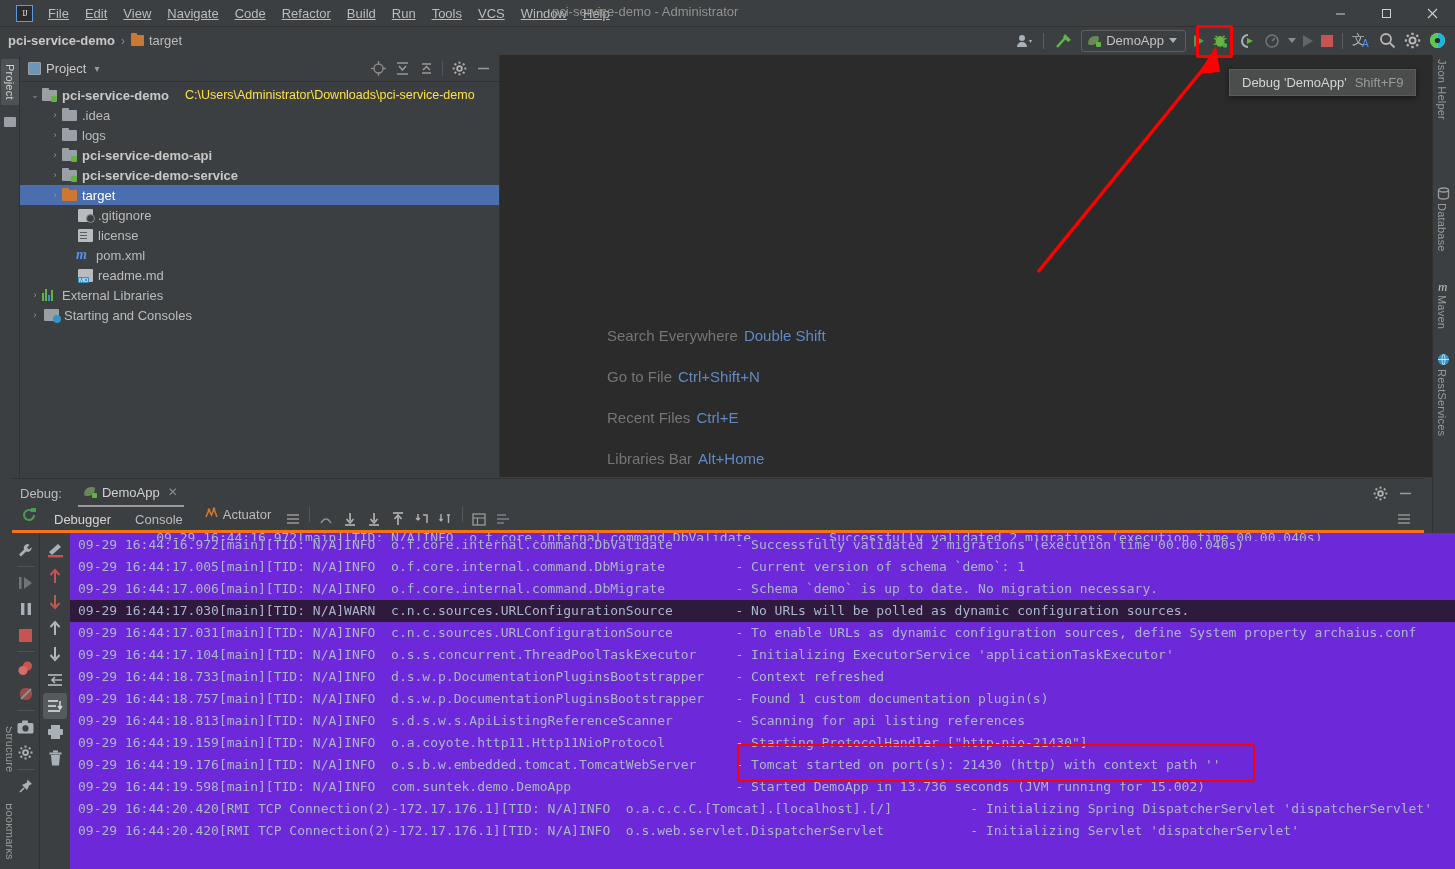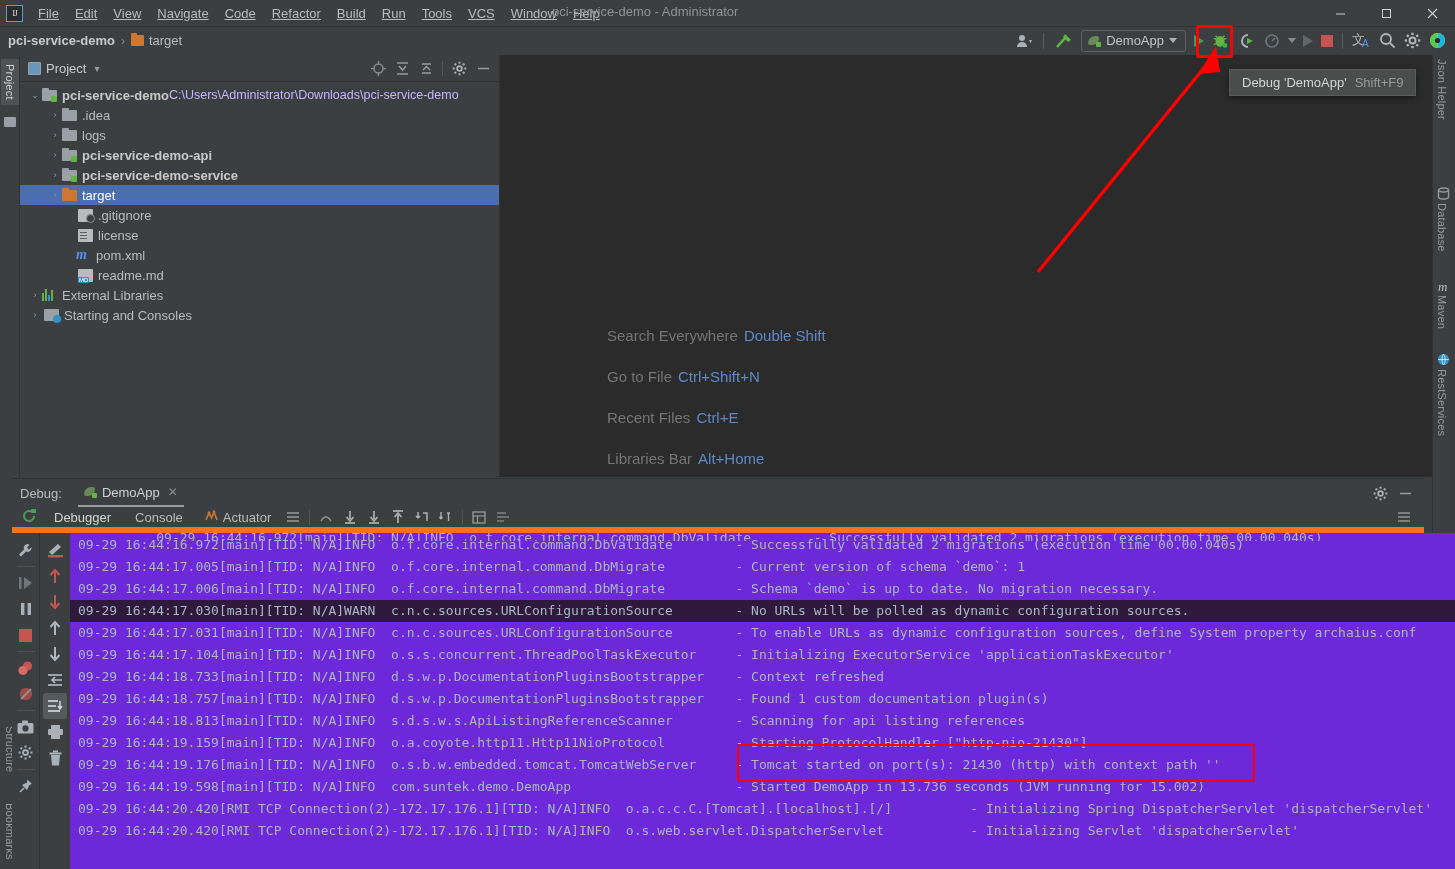--- a/index.html
+++ b/index.html
@@ -9,21 +9,21 @@
     font-family:"Liberation Sans", sans-serif;
     font-size:13px;
     color:#bbbbbb;
     overflow:hidden;
   }
   #app { position:relative; width:1455px; height:869px; }
 
   
   .titlebar {
     position:absolute; left:0; top:0; width:1455px; height:26px;
-    background:#3c3f41; display:flex; align-items:center;
+    background:#3c3f41; display:flex; align-items:center;padding-left:10px;
   }
   .ij-logo {
     width:17px; height:17px; margin:0 7px 0 6px;
     border:1px solid #5b9ad6; background:#2b2b2b;
     display:flex; align-items:center; justify-content:center;
     font-size:9px; color:#d6d6d6; font-family:"Liberation Serif", serif;
     letter-spacing:-1px;
   }
   .menu { display:flex; align-items:center; }
   .menu-item {
@@ -130,21 +130,21 @@
   }
   .trow {
     height:20px; display:flex; align-items:center; font-size:13px;
     color:#bbbbbb; white-space:nowrap; padding-left:8px;
   }
   .trow.sel { background:#4b6eaf; color:#ffffff; }
   .twist {
     width:14px; color:#9a9a9a; font-size:9px; flex:0 0 14px; text-align:center;
   }
   .tlabel.bold { font-weight:bold; color:#c8c8c8; }
-  .tpath { color:#c4b5fd; margin-left:0; font-size:12.5px;text-align:right; }
+  .tpath { color:#fde047; margin-left:16px; font-size:12.5px;text-align:right; }
   .ico {
     width:15px; height:14px; margin-right:5px; flex:0 0 15px; position:relative;
     display:inline-block;
   }
   .ico.folder { background:#9aa0a6; border-radius:1px; height:11px; }
   .ico.folder:before { content:""; position:absolute;left:0;top:-2px;width:7px;height:3px;background:#9aa0a6;border-radius:1px 1px 0 0; }
   .ico.folder.mod { background:#9aa0a6; }
   .ico.folder.mod:after { content:""; position:absolute; right:0; bottom:-1px; width:6px;height:6px;background:#62b543;border-radius:1px; }
   .ico.folder.target { background:#cc7832; }
   .ico.folder.target:before { background:#cc7832; }
@@ -200,21 +200,21 @@
   .leaf-ico:before {
     content:""; position:absolute; left:0;top:1px;width:11px;height:9px;
     background:#6a8759; border-radius:7px 2px 7px 2px;
   }
   .leaf-ico:after { content:""; position:absolute;right:0;bottom:0;width:5px;height:5px;background:#62b543;border-radius:1px; }
   .xclose { color:#8a8a8a; font-size:12px; margin-left:3px; }
   .dbg-head-right { margin-left:auto; display:flex; align-items:center; gap:3px; padding-right:8px; }
 
   .dbg-subbar {
     position:absolute; left:0; top:28px; width:1412px; height:26px;
-    display:flex; align-items:center; border-bottom:6px solid #f97316;
+    display:flex; align-items:flex-start; border-bottom:3px solid #f97316;
   }
   .restart-ico { width:26px; margin-left:4px; text-align:center; color:#499c54; font-size:15px; }
   .sub-tab { font-size:13px; color:#bbbbbb; padding:0 12px; height:24px; display:flex; align-items:center; }
   .sub-tab.active { color:#d4d4d4; }
   .actuator { display:flex; align-items:center; gap:5px; padding:0 10px; font-size:13px; color:#bbbbbb; }
   .act-ico { color:#cc7832; font-size:12px; }
   .sb-ico { width:24px;height:24px;display:flex;align-items:center;justify-content:center;color:#9a9a9a;font-size:13px; }
   .sb-sep { width:1px;height:15px;background:#555; margin:0 4px; }
   .dbg-subbar-right { margin-left:auto; padding-right:8px; display:flex; align-items:center; }
 

